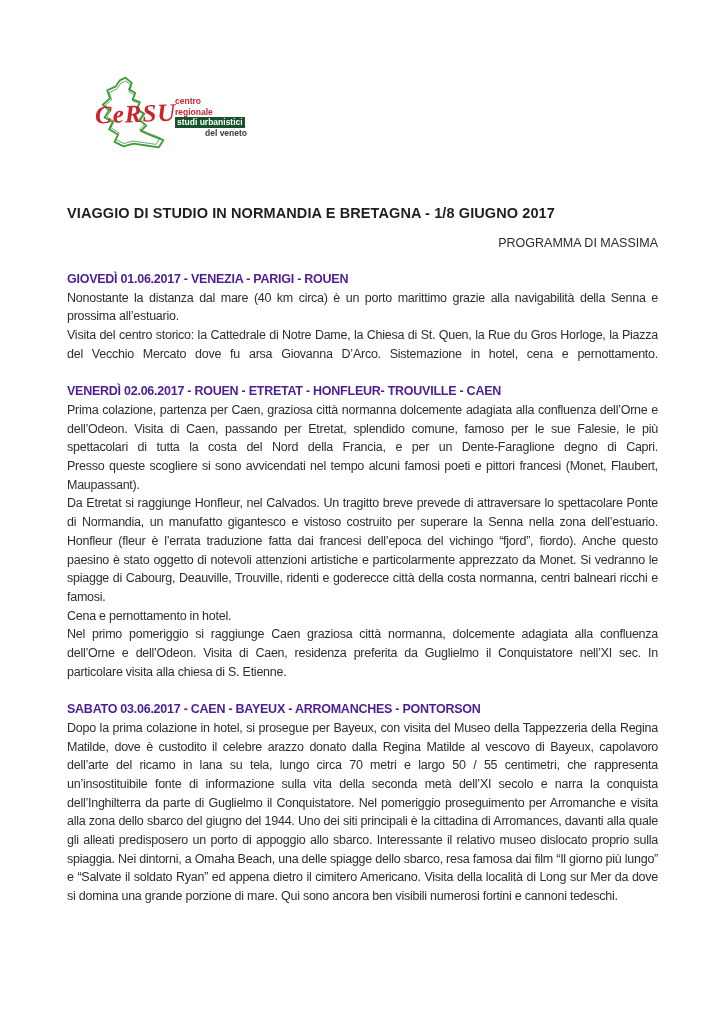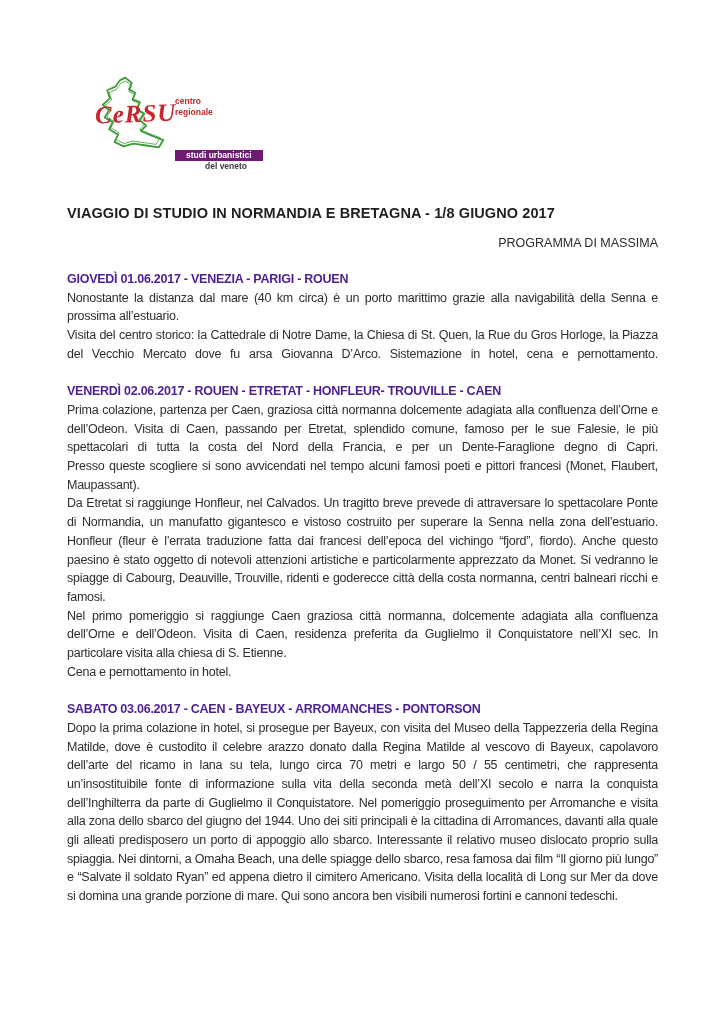--- a/index.html
+++ b/index.html
@@ -28,21 +28,21 @@
     color:#c9252b;
     transform:rotate(-2deg);
     white-space:nowrap;
   }
   .logo .orgtext {
     position:absolute; left:88px; top:22px;
     font-size:8.5px; line-height:10.5px; font-weight:bold;
     white-space:nowrap;
   }
   .org-line.red  { color:#c9252b; }
-  .org-line.band { background:#701a75; color:#ffffff; padding:0 11px; display:inline-block;margin-top:33px; }
+  .org-line.band { background:#14532d; color:#ffffff; padding:0 2px; display:inline-block; }
   .org-line.dark { color:#3a3a3a;margin-left:30px; }
 
   
   h1.title {
     margin-top:45px;
     font-size:14.5px; font-weight:bold;
     color:#1f1f1f; letter-spacing:0.1px;
   }
   h2.subtitle {
     margin-top:15px;
@@ -95,22 +95,22 @@
       <h3>GIOVEDÌ 01.06.2017 - VENEZIA - PARIGI - ROUEN</h3>
       <p>Nonostante la distanza dal mare (40 km circa) è un porto marittimo grazie alla navigabilità della Senna e prossima all’estuario.</p>
       <p class="jl">Visita del centro storico: la Cattedrale di Notre Dame, la Chiesa di St. Quen, la Rue du Gros Horloge, la Piazza del Vecchio Mercato dove fu arsa Giovanna D’Arco. Sistemazione in hotel, cena e pernottamento.</p>
     </section>
 
     <section class="section">
       <h3>VENERDÌ 02.06.2017 - ROUEN - ETRETAT - HONFLEUR- TROUVILLE - CAEN</h3>
       <p class="jl">Prima colazione, partenza per Caen, graziosa città normanna dolcemente adagiata alla confluenza dell’Orne e dell’Odeon. Visita di Caen, passando per Etretat, splendido comune, famoso per le sue Falesie, le più spettacolari di tutta la costa del Nord della Francia, e per un Dente-Faraglione degno di Capri.</p>
       <p>Presso queste scogliere si sono avvicendati nel tempo alcuni famosi poeti e pittori francesi (Monet, Flaubert, Maupassant).</p>
       <p>Da Etretat si raggiunge Honfleur, nel Calvados. Un tragitto breve prevede di attraversare lo spettacolare Ponte di Normandia, un manufatto gigantesco e vistoso costruito per superare la Senna nella zona dell’estuario. Honfleur (fleur è l’errata traduzione fatta dai francesi dell’epoca del vichingo “fjord”, fiordo). Anche questo paesino è stato oggetto di notevoli attenzioni artistiche e particolarmente apprezzato da Monet.  Si vedranno le spiagge di Cabourg, Deauville, Trouville, ridenti e goderecce città della costa normanna, centri balneari ricchi e famosi.</p>
+      <p>Cena e pernottamento in hotel.</p>
       <p>Nel primo pomeriggio si raggiunge Caen graziosa città normanna, dolcemente adagiata alla confluenza dell’Orne e dell’Odeon. Visita di Caen, residenza preferita da Guglielmo il Conquistatore nell’XI sec. In particolare visita alla chiesa di S. Etienne.</p>
-      <p>Cena e pernottamento in hotel.</p>
     </section>
 
     <section class="section">
       <h3>SABATO 03.06.2017 - CAEN - BAYEUX - ARROMANCHES - PONTORSON</h3>
       <p>Dopo la prima colazione in hotel, si prosegue per Bayeux, con visita del Museo della Tappezzeria della Regina Matilde, dove è custodito il celebre arazzo donato dalla Regina Matilde al vescovo di Bayeux, capolavoro dell’arte del ricamo in lana su tela, lungo circa 70 metri e largo 50 / 55 centimetri, che rappresenta un’insostituibile fonte di informazione sulla vita della seconda metà dell’XI secolo e narra la conquista dell’Inghilterra da parte di Guglielmo il Conquistatore. Nel pomeriggio proseguimento per Arromanche e visita alla zona dello sbarco del giugno del 1944. Uno dei siti principali è la cittadina di Arromances, davanti alla quale gli alleati predisposero un porto di appoggio allo sbarco. Interessante il relativo museo dislocato proprio sulla spiaggia. Nei dintorni, a Omaha Beach, una delle spiagge dello sbarco, resa famosa dai film “Il giorno più lungo” e “Salvate il soldato Ryan” ed appena dietro il cimitero Americano. Visita della località di Long sur Mer da dove si domina una grande porzione di mare. Qui sono ancora ben visibili numerosi fortini e cannoni tedeschi.</p>
     </section>
 
   </div>
 </div>
 

